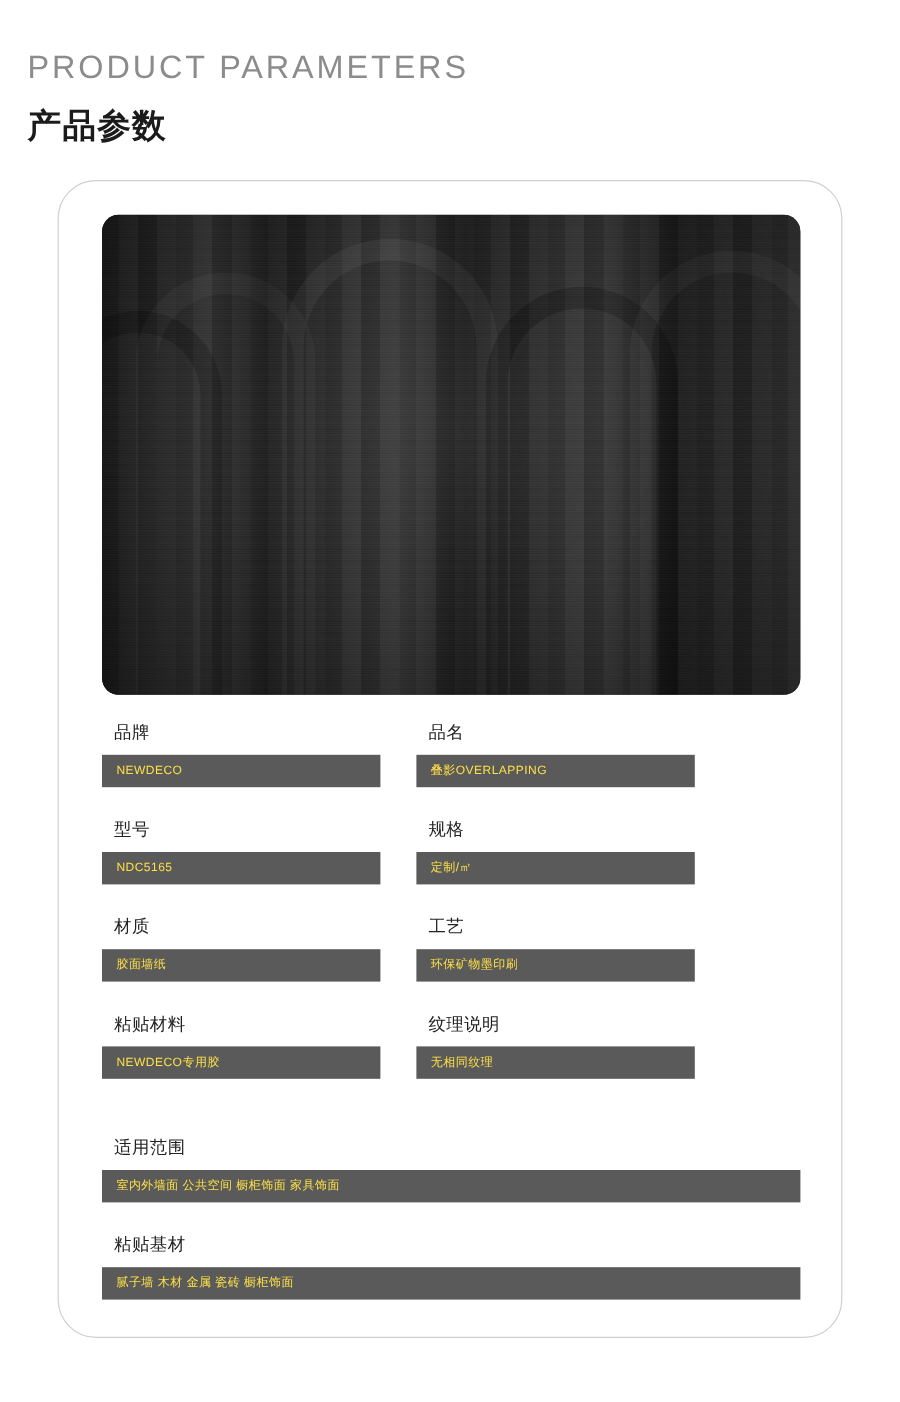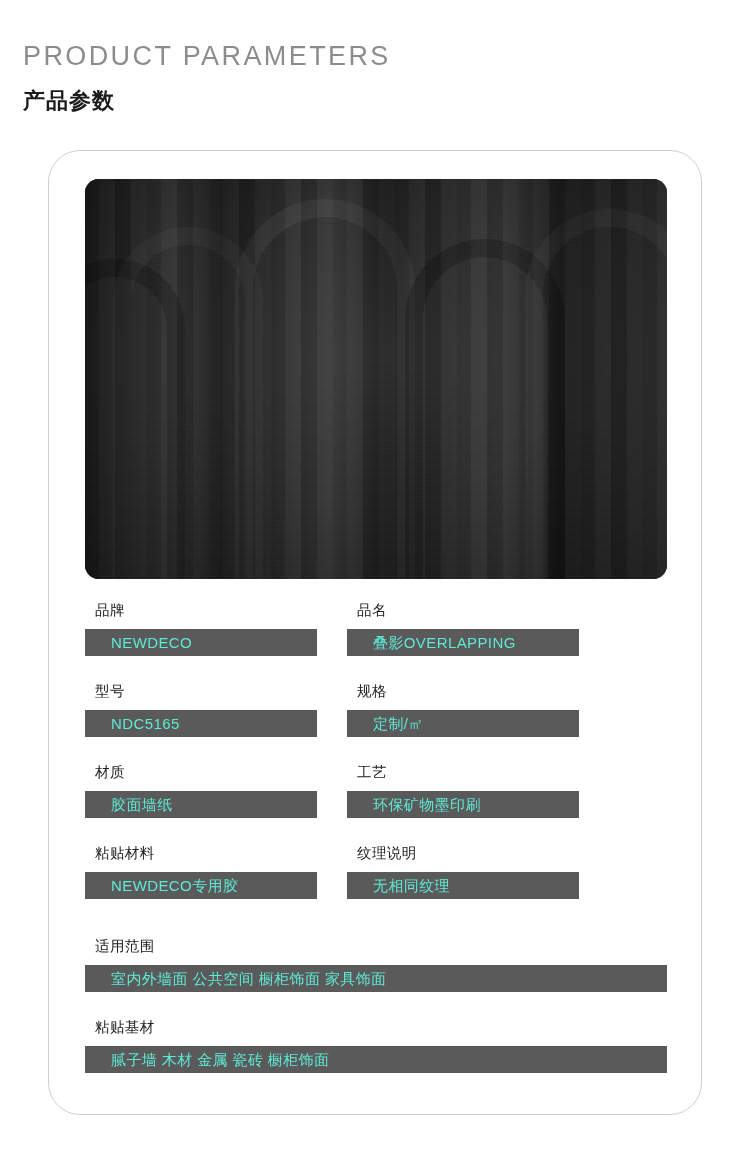--- a/index.html
+++ b/index.html
@@ -28,21 +28,21 @@
   }
   .header-en {
     font-size: 27px;
     letter-spacing: 2.4px;
     color: #8c8c8c;
     font-weight: 400;
     line-height: 1.25;
     white-space: nowrap;
   }
   .header-cn {
-    font-size: 22px;
+    font-size: 28px;
     font-weight: bold;
     color: #1b1b1b;
     letter-spacing: 1px;
     margin-top: 12px;
   }
 
   
   .card {
     position: absolute;
     left: 48px;
@@ -151,35 +151,35 @@
     width: 582px;
   }
   .spec-label {
     font-size: 14.5px;
     color: #222;
     margin: 0 0 9px 10px;
     letter-spacing: .4px;
   }
   .spec-value {
     background: #5a5a5a;
-    color: #5eead4;
-    font-size: 15px;
+    color: #fde047;
+    font-size: 10px;
     line-height: 27px;
     height: 27px;
-    padding: 0 26px;
+    padding: 0 12px;
     box-sizing: border-box;
     letter-spacing: .4px;
     white-space: nowrap;
     overflow: hidden;
   }
   .spec-row.tall {
     margin-bottom: 28px;
   }
   .spec-row.wide-gap {
-    margin-top: 38px;
+    margin-top: 48px;
     justify-content: flex-end;
   }
 </style>
 </head>
 <body>
 
 <div class="page">
 
   <div class="header">
     <div class="header-en">PRODUCT  PARAMETERS</div>

